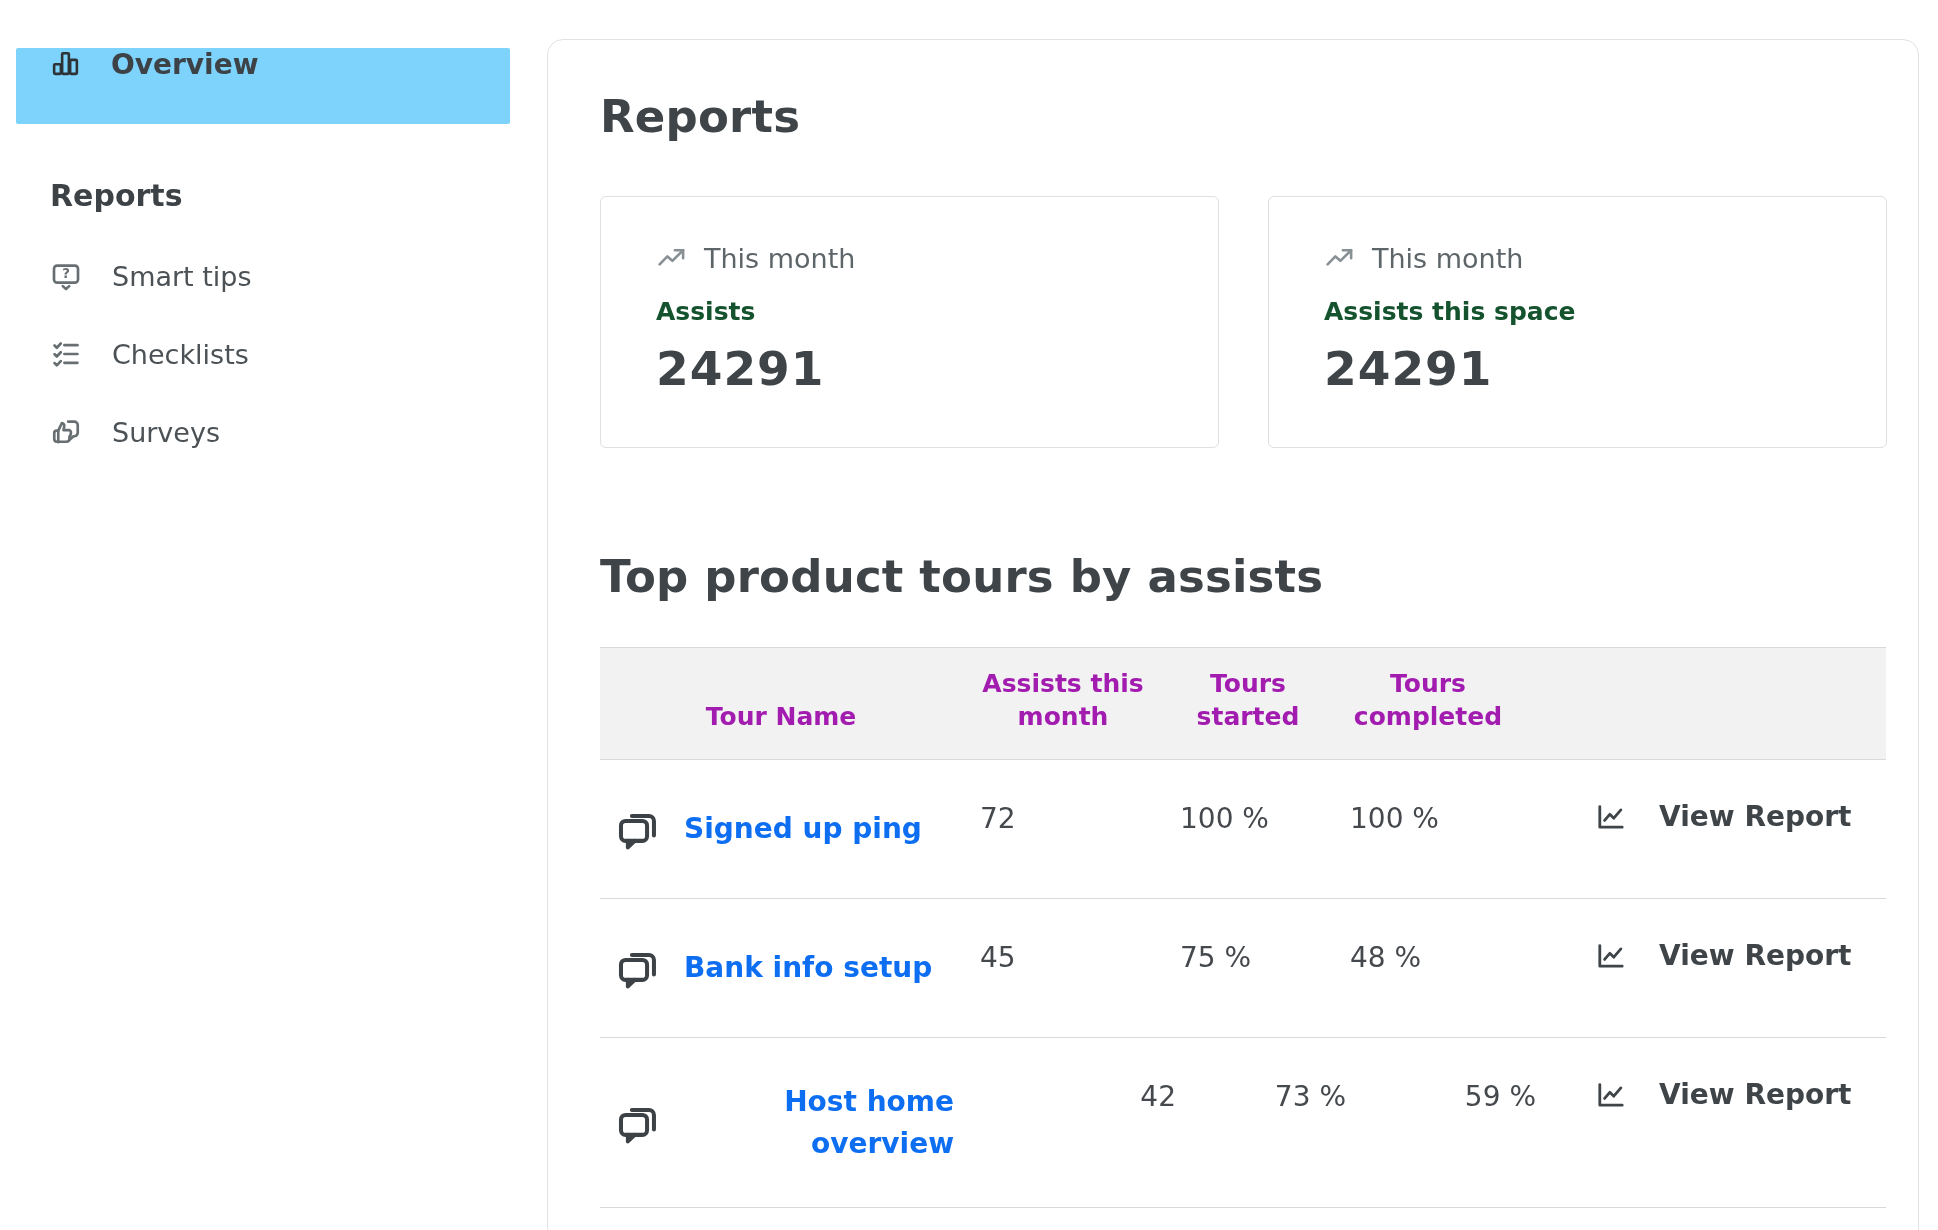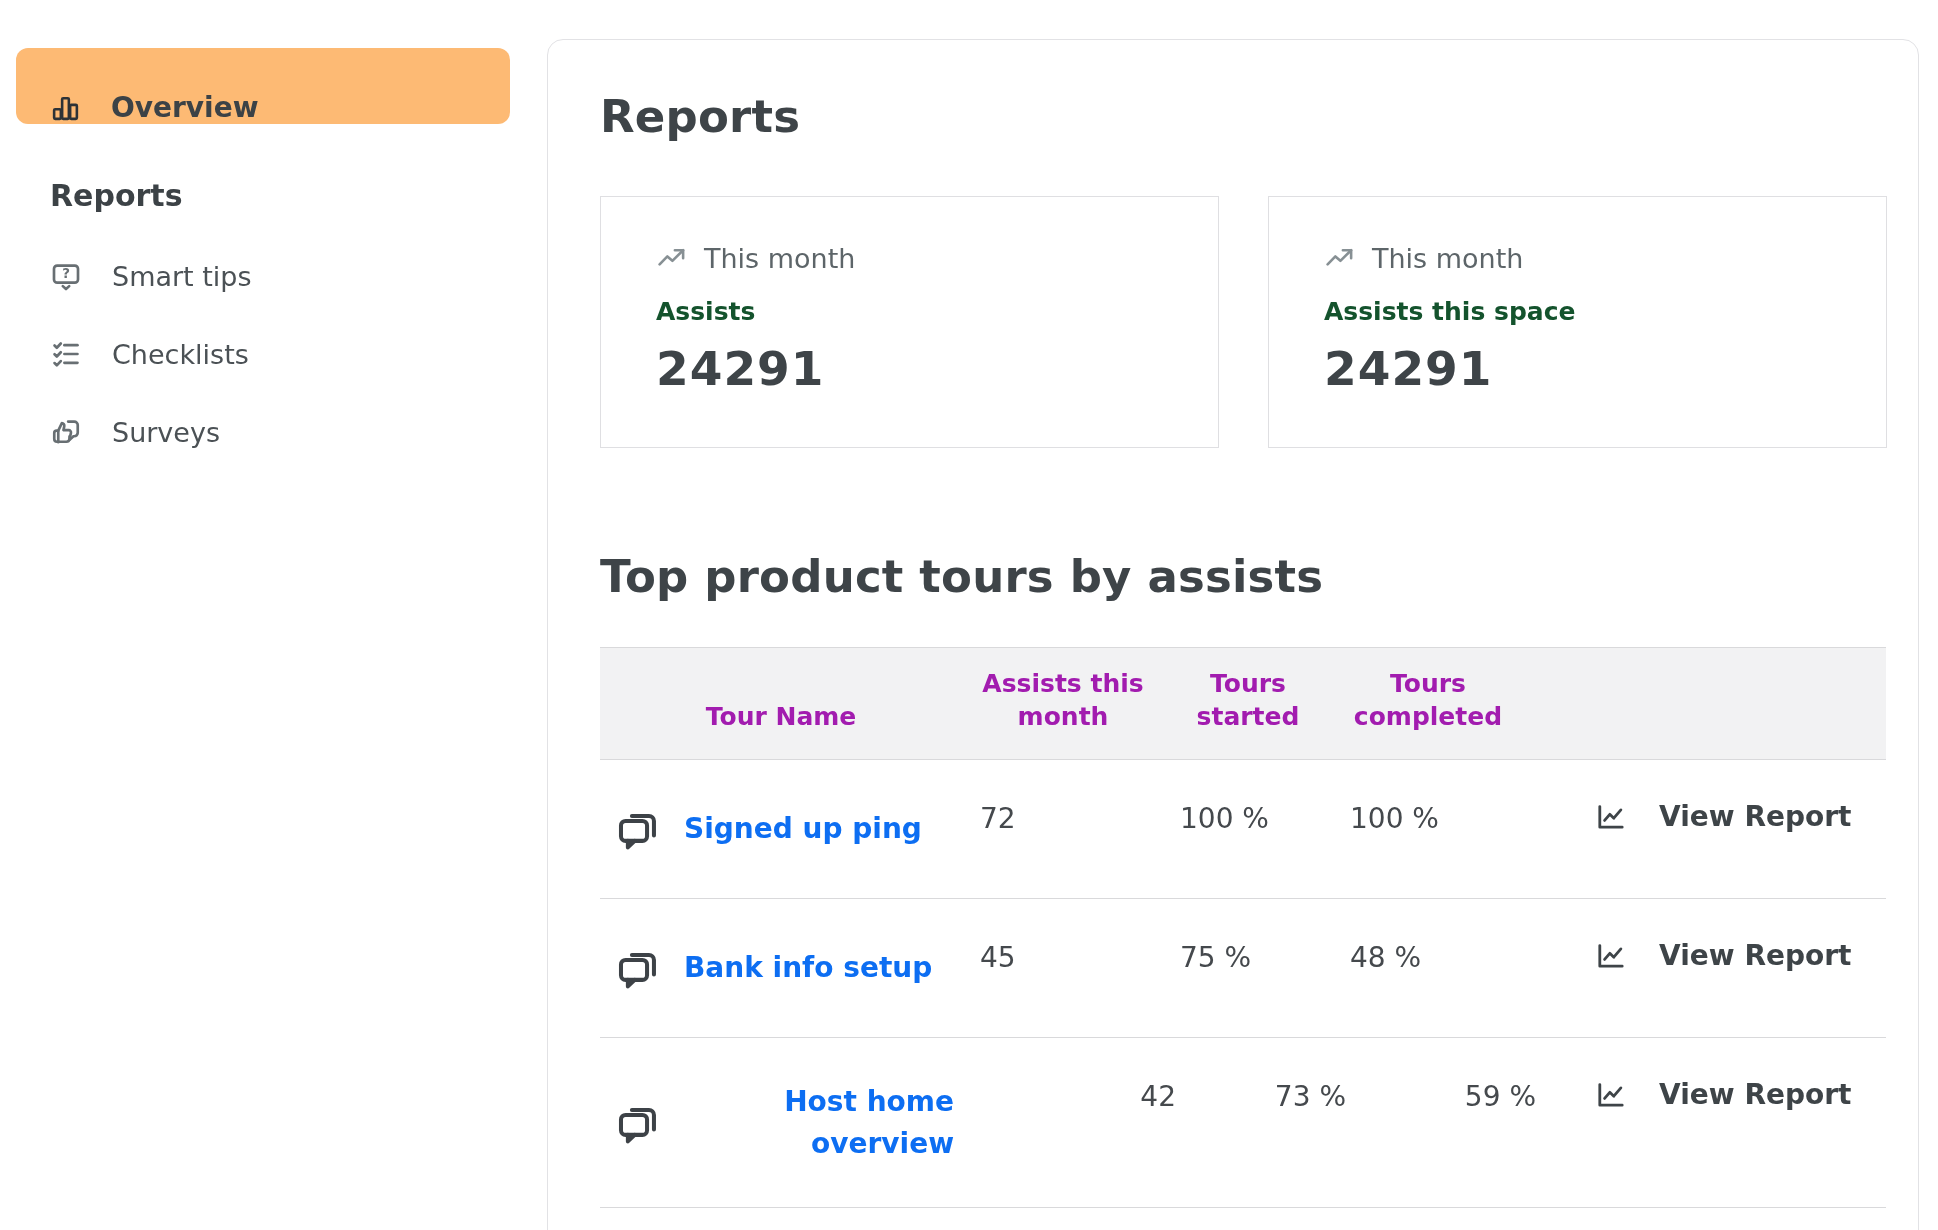--- a/index.html
+++ b/index.html
@@ -12,22 +12,22 @@
   svg{display:block;}
   .icon{flex:0 0 auto;}
   .icon svg{fill:none;stroke:currentColor;stroke-width:2;stroke-linecap:round;stroke-linejoin:round;}
 
   
   .sidebar{
     position:absolute;left:0;top:0;width:547px;height:1230px;
     padding:48px 37px 0 16px;box-sizing:border-box;background:#fff;
   }
   .overview-item{
-    height:76px;border-radius:12px;background:#fdba74;
-    display:flex;align-items:flex-end;gap:30px;padding:0 0 0 34px;
+    height:76px;border-radius:2px;background:#7dd3fc;
+    display:flex;align-items:flex-start;gap:30px;padding:0 0 0 34px;
     cursor:pointer;
   }
   .overview-item .icon{width:31px;height:31px;color:#2d3236;}
   .overview-item .lbl{font-size:28px;font-weight:700;color:#3c4246;}
   .side-title{
     margin:54px 0 24px 34px;font-size:30px;font-weight:800;color:#3c4246;
   }
   .side-item{
     height:78px;display:flex;align-items:center;gap:30px;padding-left:34px;
     font-size:27px;color:#4b5155;cursor:pointer;
@@ -36,21 +36,21 @@
 
   
   .panel{
     position:absolute;left:547px;top:39px;right:19px;height:1260px;
     background:#fff;border:1.5px solid #e2e2e5;border-radius:16px;
     padding:0 31px 0 52px;box-sizing:border-box;
   }
   .page-title{margin:52px 0 0;font-size:45px;line-height:1.1;font-weight:800;color:#3e4448;letter-spacing:.2px;}
   .cards{display:flex;gap:49px;margin-top:54px;}
   .stat-card{
-    flex:1;height:252px;border:1.5px solid #dfdfe2;border-radius:0;
+    flex:1;height:252px;border:1.5px solid #dfdfe2;border-radius:6px;
     padding:46px 30px 0 55px;box-sizing:border-box;background:#fff;
   }
   .period-row{display:flex;align-items:center;gap:17px;font-size:27px;color:#5d6569;}
   .period-row .icon{width:31px;height:31px;color:#879094;}
   .card-label{margin-top:23px;font-size:25px;font-weight:800;color:#14532d;}
   .card-value{margin-top:15px;font-size:47px;font-weight:800;color:#3e4448;letter-spacing:1px;}
 
   .section-title{margin:104px 0 0;font-size:45px;line-height:1.1;font-weight:800;color:#3e4448;letter-spacing:.2px;}
 
   

